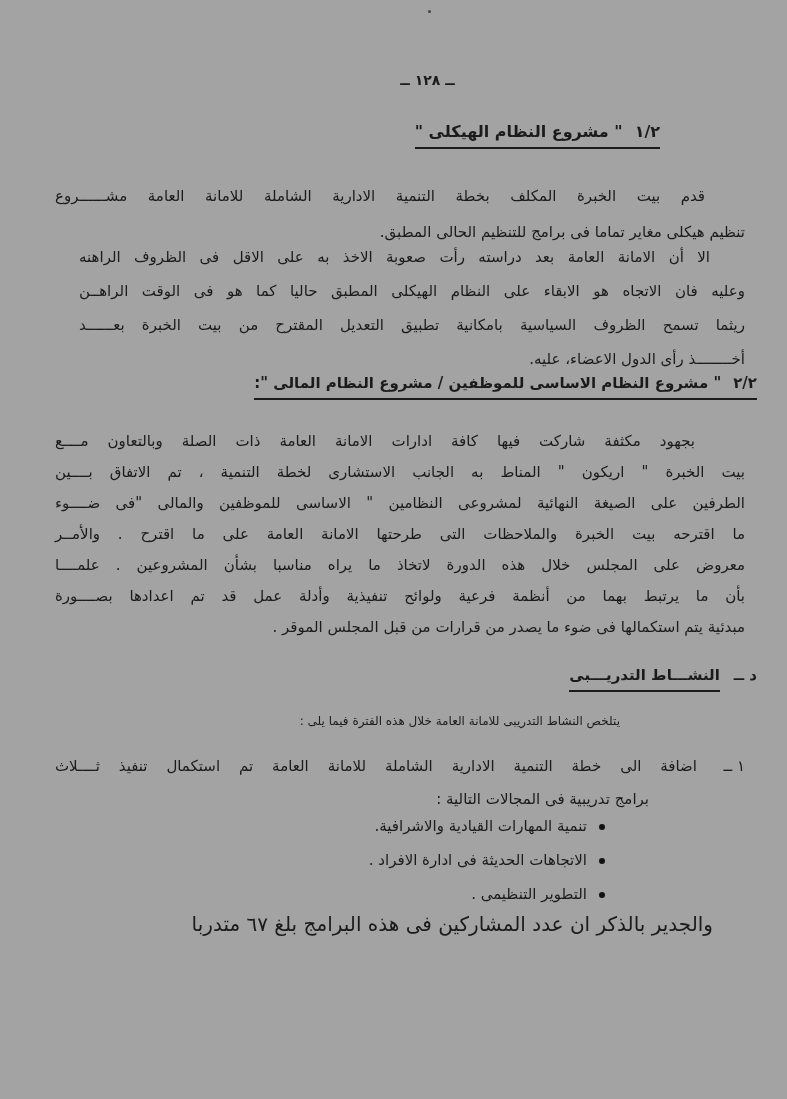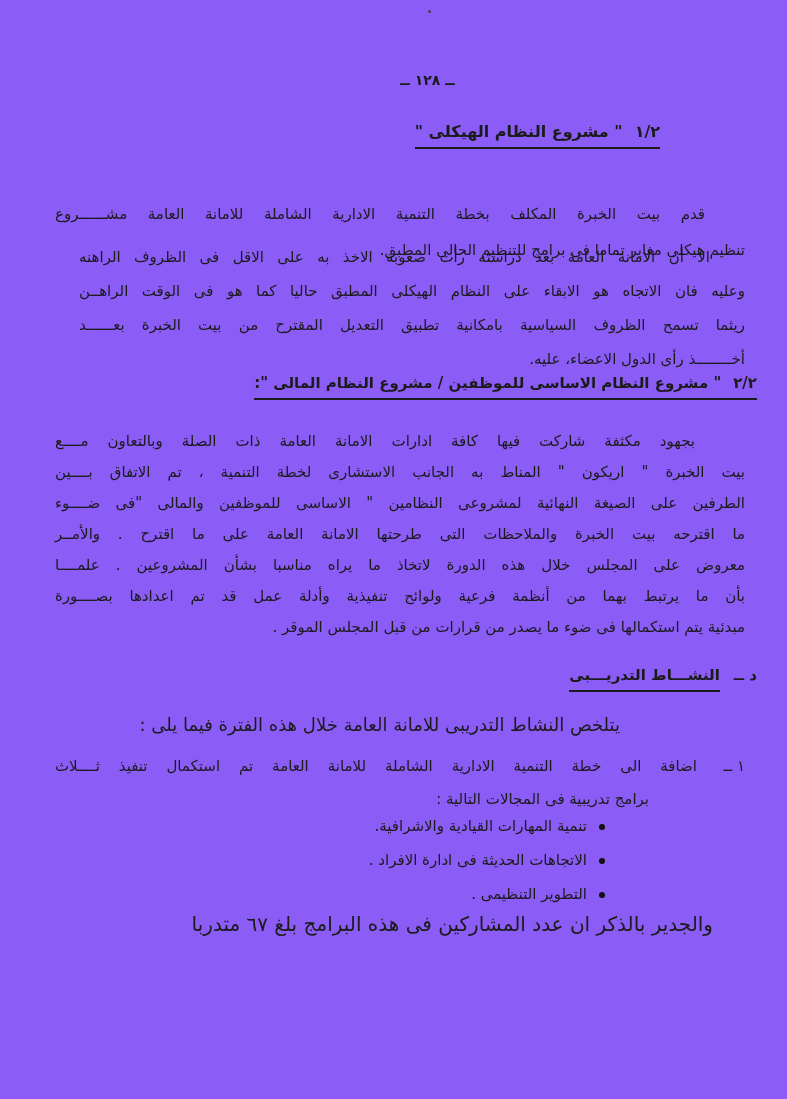--- a/index.html
+++ b/index.html
@@ -1,19 +1,19 @@
 <!DOCTYPE html>
 <html lang="ar" dir="rtl"><head>
 <meta charset="utf-8">
 <style>
   html,body { margin:0; padding:0; background:#ffffff; }
   .page {
     position:relative;
     width:787px; height:1099px;
-    background:#8b5cf6;
+    background:#a3a3a3;
     font-family:"DejaVu Sans", sans-serif;
     color:#1b1b1b;
     direction:rtl;
     overflow:hidden;
   }
   .abs { position:absolute; }
   .dot-artifact { width:3px; height:3px; background:#444; border-radius:50%; }
   .page-number {
     top:72px; left:68px; right:0;
     text-align:center;
@@ -25,40 +25,40 @@
   }
   .heading .hwrap {
     display:inline-block;
     border-bottom:2px solid #1b1b1b;
     padding-bottom:6px;
   }
   .heading .num { margin-left:12px; }
   .h1 { top:122px; right:127px; }
   .h2 { top:374px; right:30px; font-size:15px; }
   .body-block { right:42px; left:55px; font-size:15px; }
-  .p1 { top:196px; }
+  .p1 { top:178px; }
   .p1 .line { line-height:36px; }
   .p2 { top:240px;margin-left:24px; }
   .p2 .line { line-height:34px; }
   .p3 { top:426px; }
   .p3 .line { line-height:31px; }
   .line { text-align:justify; text-align-last:justify; }
   .line.natural { text-align:right; text-align-last:right; }
   .ind35 { padding-right:35px; }
   .ind40 { padding-right:40px; }
   .ind50 { padding-right:50px; }
   .d-heading { top:666px; right:30px; font-weight:bold; font-size:15px; }
   .d-heading .marker { margin-left:14px; }
   .d-heading .dtitle {
     display:inline-block;
     border-bottom:2px solid #1b1b1b;
     padding-bottom:6px;
     letter-spacing:1px;
   }
-  .intro { top:714px; padding-right:125px; text-align:right; font-size:18px; }
+  .intro { top:714px; padding-right:125px; text-align:right; font-size:12px; }
   .item1 { top:750px; display:flex; align-items:flex-start; }
   .item1 .marker { flex:0 0 48px; line-height:33px; white-space:nowrap; }
   .item1 .itext { flex:1; }
   .item1 .itext .line { line-height:33px; }
   .item1 .itext .wrapline { padding-right:48px; }
   .bullets { top:816px; right:42px; left:55px; font-size:15px; }
   .bullet-row {
     display:flex; align-items:center;
     padding-right:140px;
     height:20px; margin-bottom:14px;

